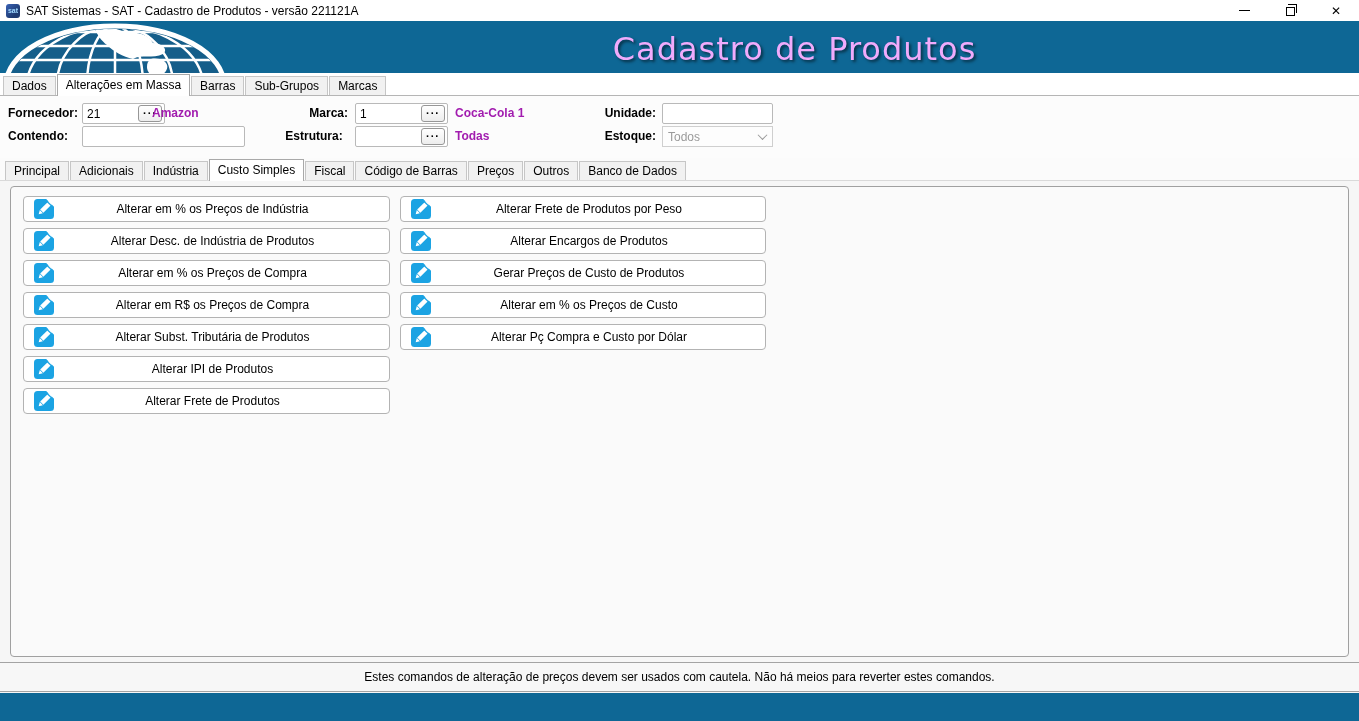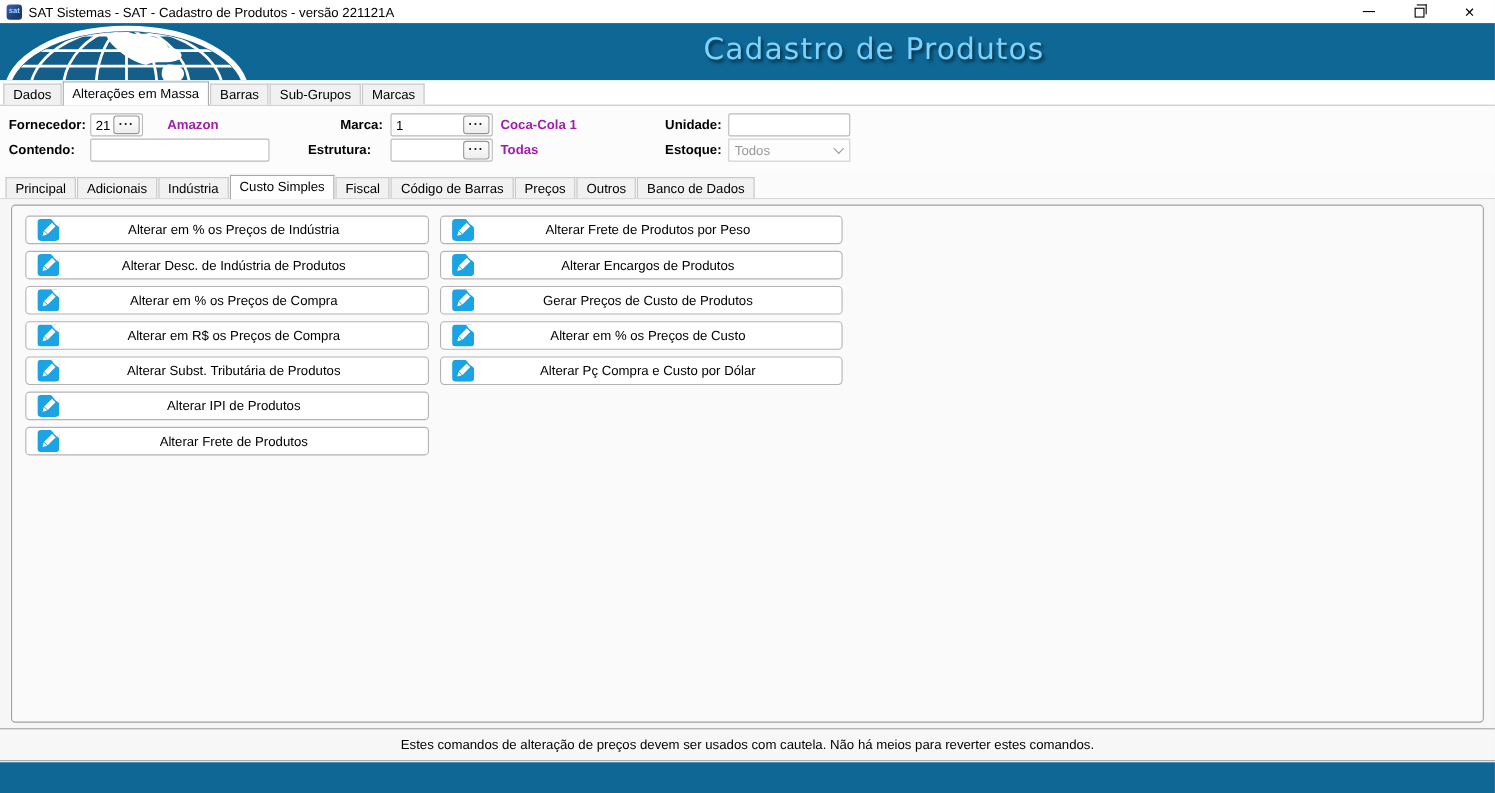--- a/index.html
+++ b/index.html
@@ -14,22 +14,22 @@
               font-size:7px; font-weight:bold; display:flex; align-items:center; justify-content:center; }
   .title-text { font-size:12px; }
   .win-controls { margin-left:auto; display:flex; height:100%; }
   .win-btn { width:46px; display:flex; align-items:center; justify-content:center; font-size:12px; color:#000; cursor:default; }
   .min-glyph { display:block; width:11px; border-top:1px solid #000; }
   .restore-glyph { position:relative; width:9px; height:9px; border:1px solid #000; background:#fff; margin-top:1px; }
   .restore-glyph::before { content:""; position:absolute; left:1px; top:-4px; width:8px; height:8px; border:1px solid #000; border-left:none; border-bottom:none; }
 
   
   .band { position:absolute; top:21px; left:0; right:0; height:52px; background:#0e6795; overflow:hidden; }
-  .band-title { position:absolute; left:230px; right:0; top:9px; text-align:center; color:#7dd3fc;
-                font-family:"DejaVu Sans", sans-serif; font-size:27px; letter-spacing:1px;
+  .band-title { position:absolute; left:230px; right:0; top:9px; text-align:center; color:#f0abfc;
+                font-family:"DejaVu Sans", sans-serif; font-size:32px; letter-spacing:1px;
                 text-shadow:2px 2px 3px rgba(0,0,0,.55); }
   .globe { position:absolute; left:3px; top:0; }
 
   
   .main-tabs { position:absolute; top:73px; left:0; right:0; height:22px; background:#fff;
                display:flex; align-items:flex-end; padding-left:3px; z-index:3; }
   .sub-tabs  { position:absolute; top:158px; left:0; right:0; height:22px; background:#fbfbfb;
                display:flex; align-items:flex-end; padding-left:5px; z-index:3; }
   .tab { border:1px solid #c6c6c6; border-bottom:none; background:#f1f1f1; padding:0 8px;
          height:19px; line-height:18px; margin-right:1px; white-space:nowrap; cursor:default; }
@@ -46,25 +46,25 @@
   .browse-btn { flex:0 0 24px; height:17px; border:1px solid #979797; border-radius:3px;
                 background:linear-gradient(#ffffff,#ededed); font-weight:bold; font-size:11px;
                 line-height:14px; text-align:center; letter-spacing:1px; cursor:default; }
   .select-box { position:absolute; height:21px; background:#fdfdfd; border:1px solid #cfcfcf;
                 display:flex; align-items:center; padding:0 6px 0 5px; color:#9a9a9a; }
   .chevron { margin-left:auto; width:7px; height:7px; border-right:1px solid #9a9a9a; border-bottom:1px solid #9a9a9a;
              transform:rotate(45deg) translate(-1px,-1px); }
 
   .lbl-fornecedor { left:8px;  top:10px; }
   .lbl-contendo   { left:8px;  top:33px; }
-  .inp-fornecedor { left:82px; top:7px;  width:48px; }
+  .inp-fornecedor { left:82px; top:7px;  width:83px; }
   .inp-contendo   { left:82px; top:30px; width:163px; }
   .val-fornecedor { left:152px; top:10px; }
   .lbl-marca      { left:280px; top:10px; width:68px; text-align:right; }
-  .lbl-estrutura  { left:280px; top:33px; width:68px; text-align:left; }
+  .lbl-estrutura  { left:280px; top:33px; width:68px; text-align:center; }
   .inp-marca      { left:355px; top:7px;  width:93px; }
   .inp-estrutura  { left:355px; top:30px; width:93px; }
   .val-marca      { left:455px; top:10px; }
   .val-estrutura  { left:455px; top:33px; }
   .lbl-unidade    { left:585px; top:10px; width:71px; text-align:right; }
   .lbl-estoque    { left:585px; top:33px; width:71px; text-align:right; }
   .inp-unidade    { left:662px; top:7px;  width:111px; }
   .sel-estoque    { left:662px; top:30px; width:111px; }
 
   

